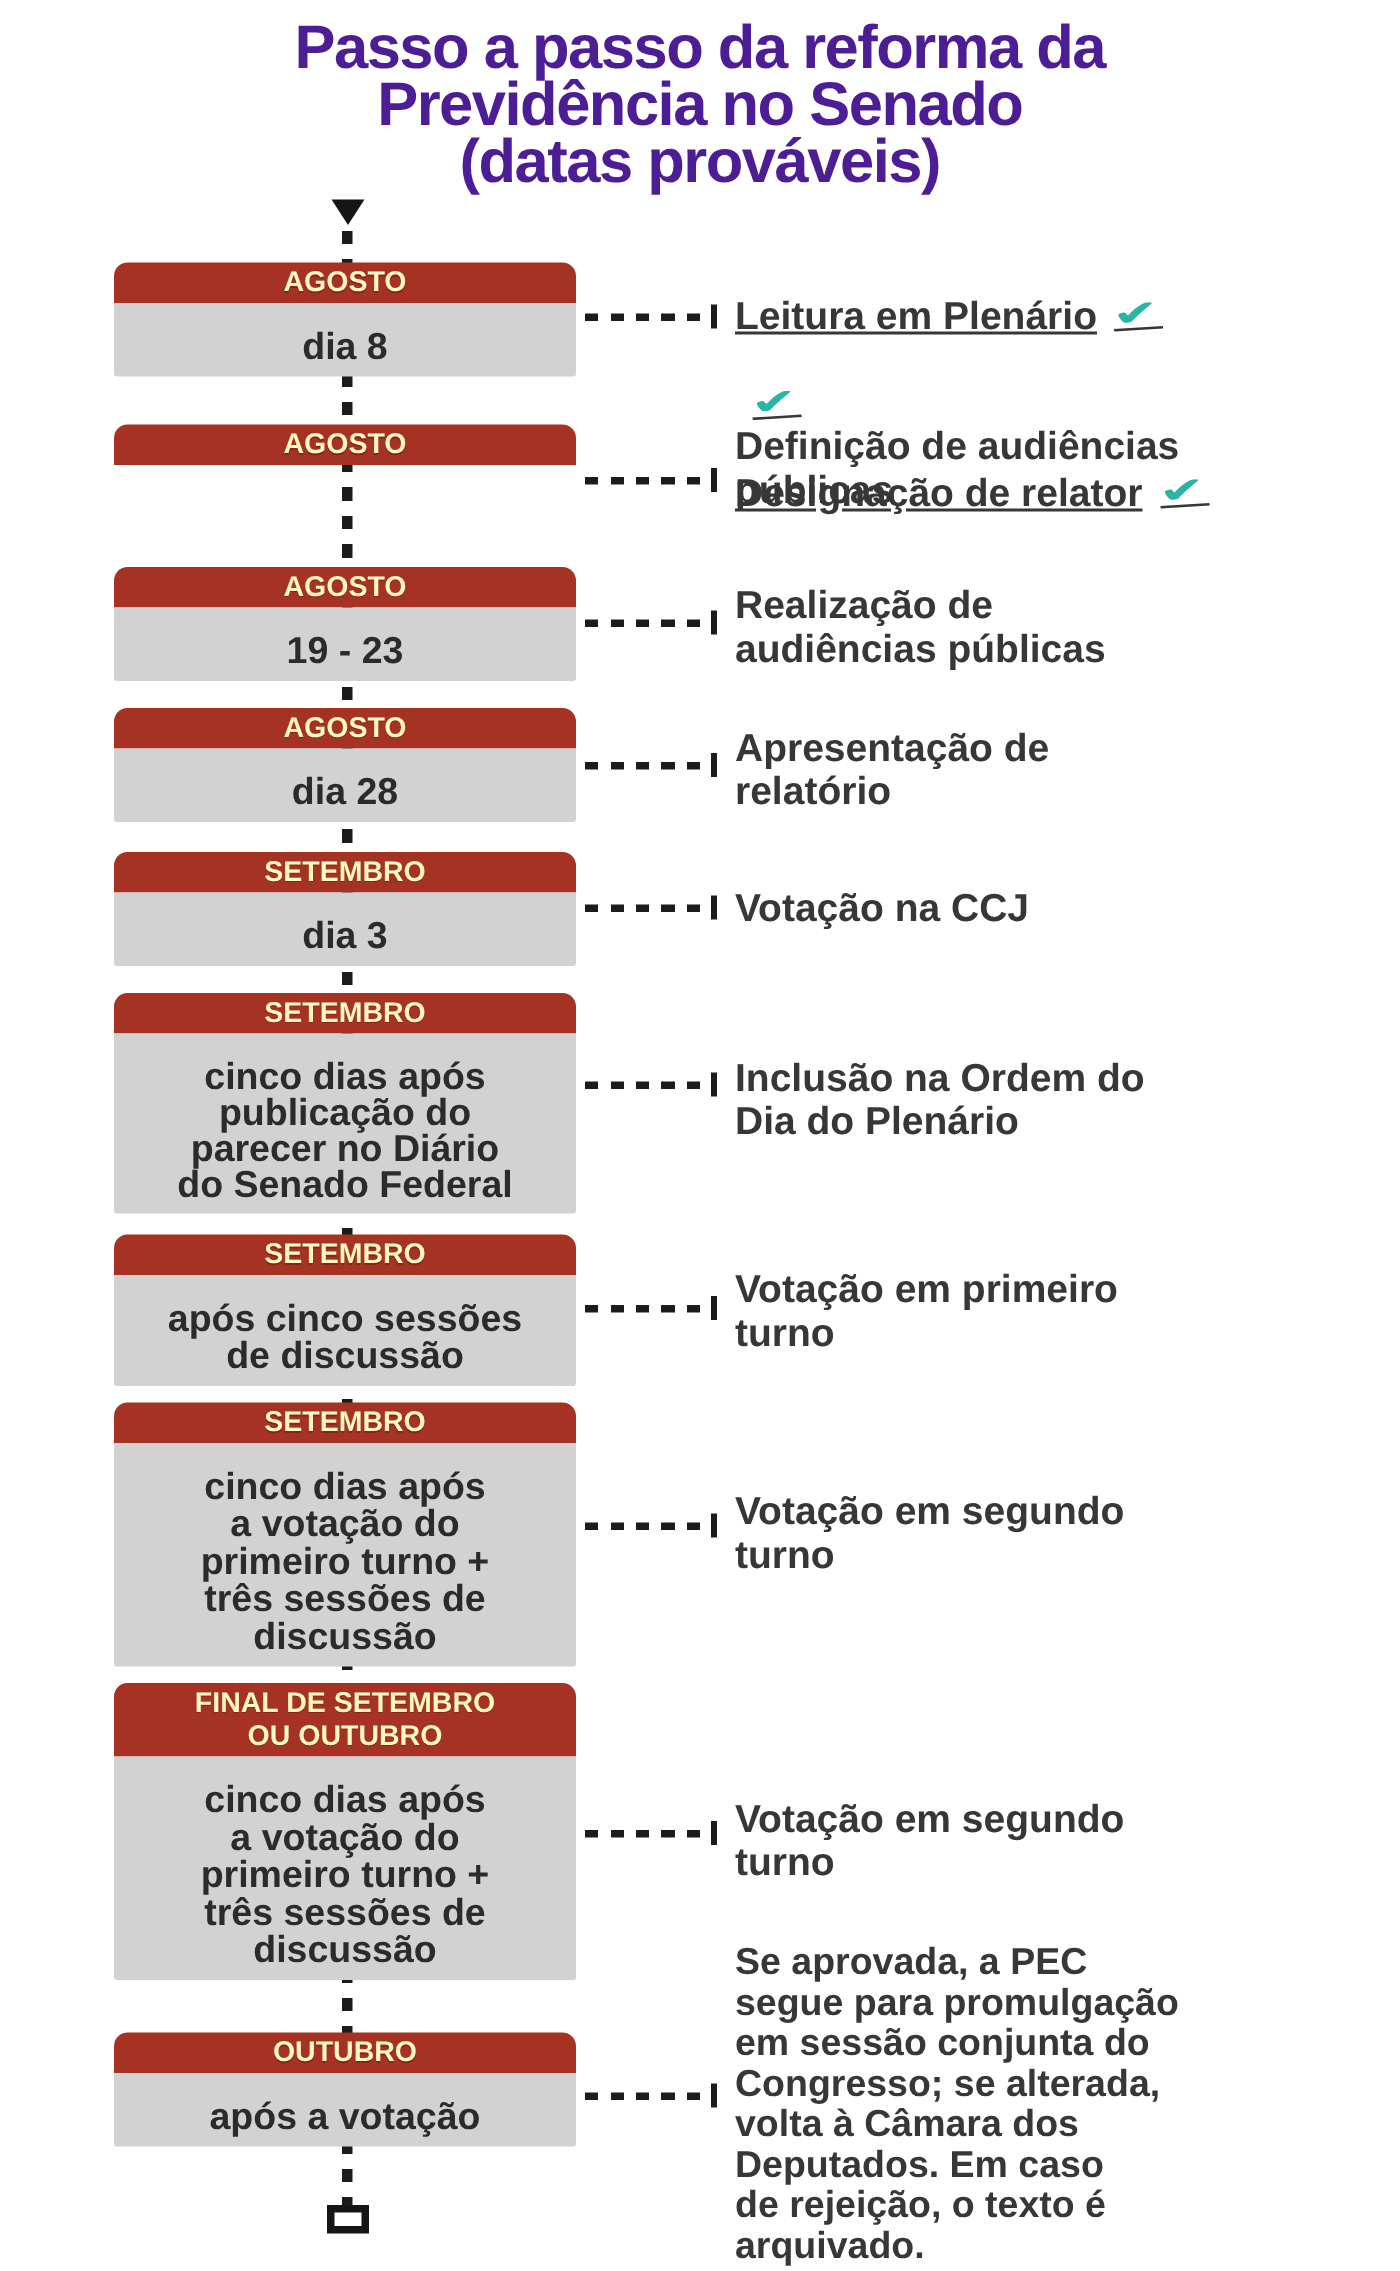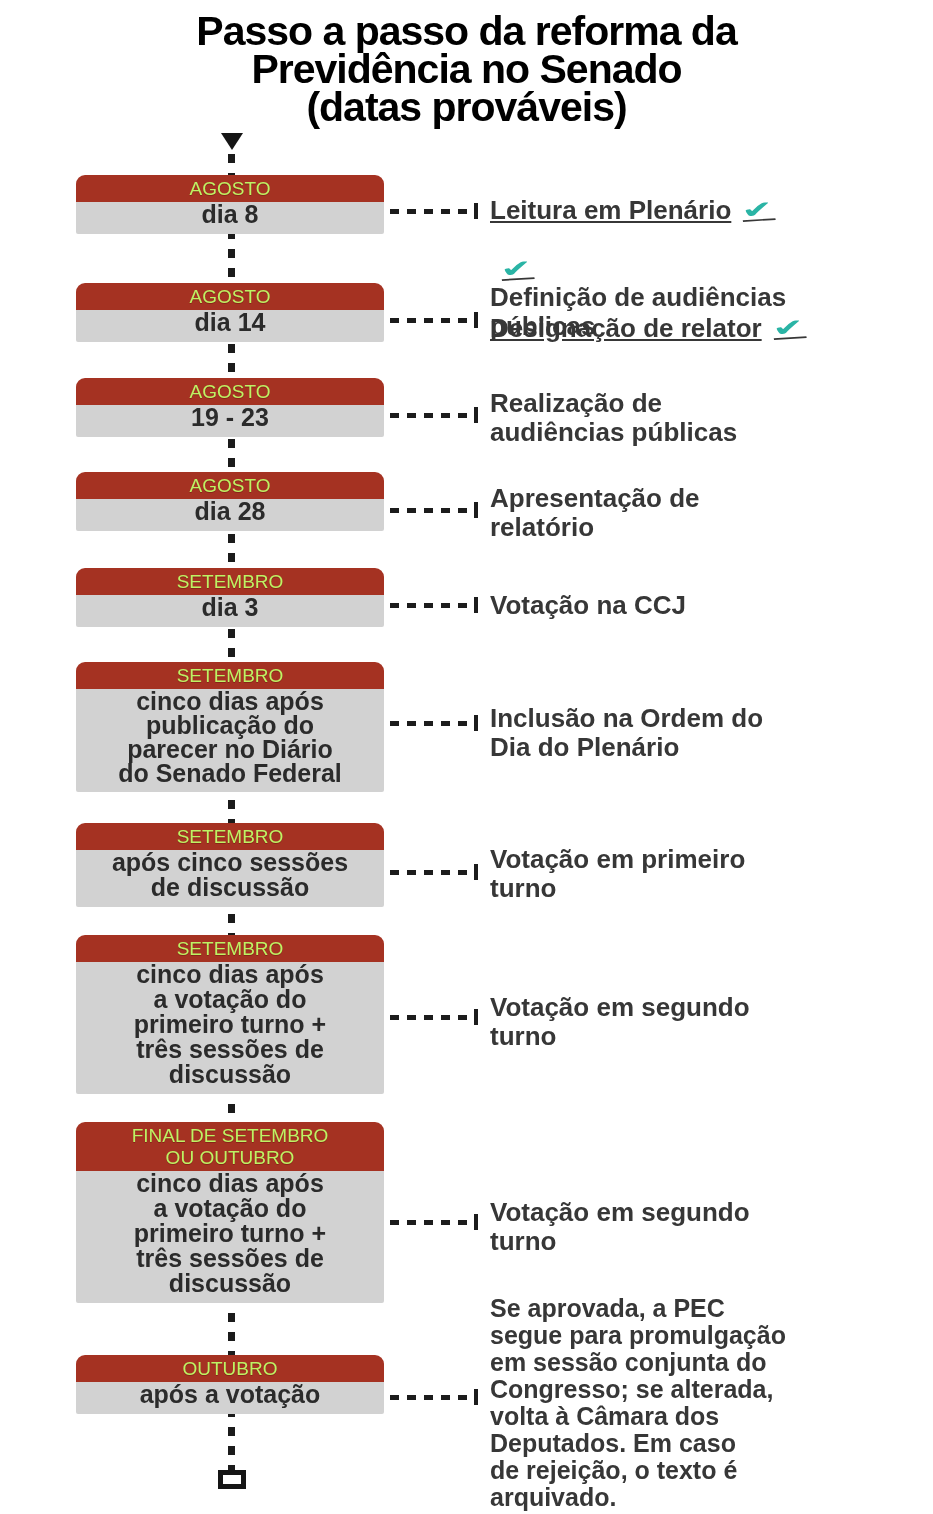--- a/index.html
+++ b/index.html
@@ -4,21 +4,21 @@
 <style>
   html,body{margin:0;padding:0;background:#ffffff;}
   .canvas{
     position:relative;width:933px;height:1514px;margin:0;
     background:#ffffff;overflow:hidden;
     font-family:"Liberation Sans",sans-serif;
   }
   .title{
     position:absolute;top:12px;left:0;width:100%;
     text-align:center;font-size:41px;line-height:38px;font-weight:bold;
-    color:#000000;white-space:pre-line;letter-spacing:-1px;margin:0;
+    color:#4c1d95;white-space:pre-line;letter-spacing:-1px;margin:0;
   }
   
   .spine{
     position:absolute;left:228px;top:154px;width:7px;height:1316px;
     background:repeating-linear-gradient(180deg,#1b1b1b 0 9px,transparent 9px 19px);
     z-index:1;
   }
   .start-triangle{
     position:absolute;left:221px;top:133px;width:0;height:0;z-index:2;
     border-left:11px solid transparent;border-right:11px solid transparent;
@@ -27,28 +27,28 @@
   .end-square{
     position:absolute;left:218px;top:1470px;width:18px;height:9px;
     border:5px solid #151515;background:#ffffff;z-index:2;
   }
   
   .box{
     position:absolute;left:76px;width:308px;z-index:3;
     text-align:center;
   }
   .box-head{
-    background:#a53222;color:#bef264;font-weight:normal;
+    background:#a53222;color:#fef9c3;font-weight:bold;
     font-size:19px;line-height:22px;padding:3px 4px 2px;
     border-radius:9px 9px 0 0;white-space:pre-line;
     text-shadow:0 1px 0 rgba(90,15,8,.4);
   }
   .box-body{
     background:#d2d2d2;color:#2b2b2b;font-weight:bold;
-    font-size:25px;line-height:25px;padding:0 8px 7px;
+    font-size:25px;line-height:25px;padding:17px 8px 7px;
     white-space:pre-line;border-radius:0 0 2px 2px;
   }
   
   .conn{
     position:absolute;left:390px;width:88px;height:16px;
     display:flex;align-items:center;z-index:2;
   }
   .conn .dashes{
     flex:1;height:5px;
     background:repeating-linear-gradient(90deg,#1c1c1c 0 9px,transparent 9px 17px);
@@ -91,21 +91,20 @@
       <span class="tick"></span>
     </div>
   <div class="side-label" style="top:166px">
     <div class="outcome"><span class="txt">Leitura em Plenário</span><span class="check">✔</span></div>
     <div class="outcome"><span class="check">✔</span></div>
     <div class="outcome"><span class="txt">Designação de relator</span><span class="check">✔</span></div>
   </div>
 
   <div class="box" style="top:283px">
     <div class="box-head">AGOSTO</div>
-    <div class="box-body">dia 14</div>
   </div>
   <div class="conn" style="top:312px">
       <span class="dashes"></span>
       <span class="tick"></span>
     </div>
   <div class="side-label" style="top:283px">Definição de audiências
 públicas</div>
 
   <div class="box" style="top:378px">
     <div class="box-head">AGOSTO</div>

